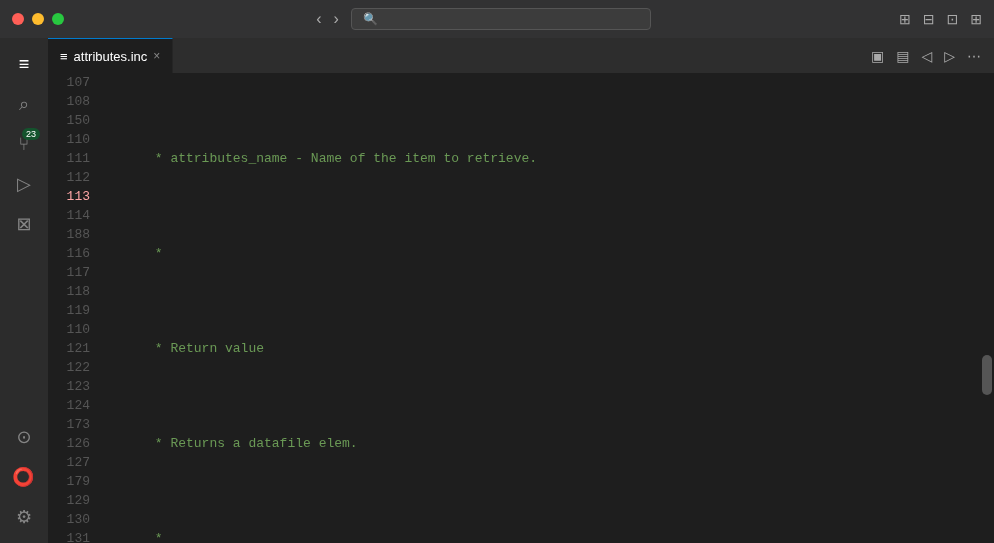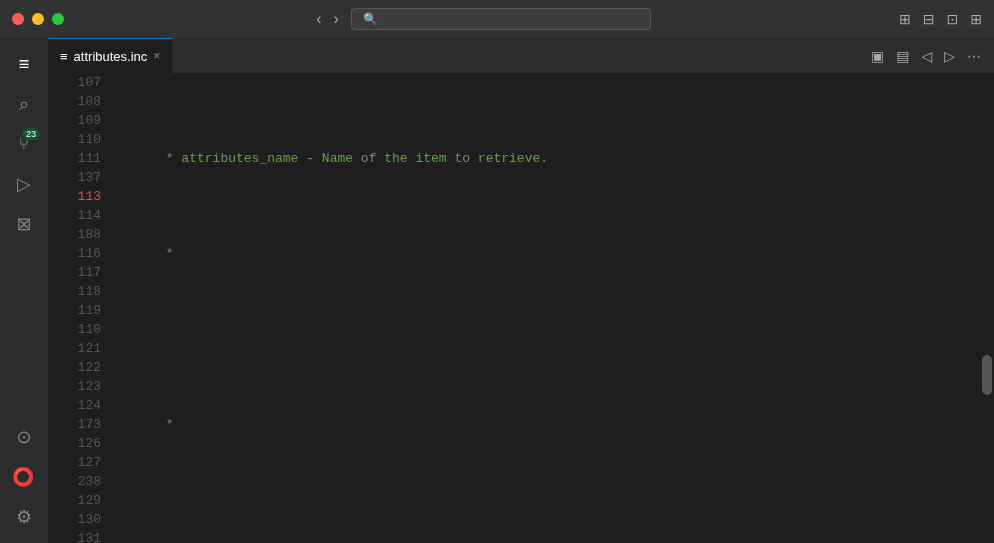--- a/index.html
+++ b/index.html
@@ -180,21 +180,20 @@
       background: #1e1e1e;
       color: #555;
       font-size: 13px;
       font-family: "Menlo", "Monaco", "Courier New", monospace;
       line-height: 19px;
       padding: 0 8px 0 0;
       text-align: right;
       flex-shrink: 0;
       user-select: none;
       padding-top: 0;
-      margin-left: 11px;
     }
     .code-content {
       flex: 1;
       overflow: hidden;
       position: relative;
     }
     .code-lines {
       font-size: 13px;
       font-family: "Menlo", "Monaco", "Courier New", monospace;
       line-height: 19px;
@@ -324,40 +323,40 @@
         <button class="tab-action-btn">◁</button>
         <button class="tab-action-btn">▷</button>
         <button class="tab-action-btn">⋯</button>
       </div>
     </div>
 
     <div class="code-editor">
       <div class="line-numbers">
         <div style="line-height:19px">107</div>
         <div style="line-height:19px">108</div>
-        <div style="line-height:19px">109</div>
+        <div style="line-height:19px">150</div>
         <div style="line-height:19px">110</div>
         <div style="line-height:19px">111</div>
-        <div style="line-height:19px">137</div>
-        <div style="line-height:19px; color:#ef4444;">113</div>
+        <div style="line-height:19px">112</div>
+        <div style="line-height:19px; color:#fca5a5;">113</div>
         <div style="line-height:19px">114</div>
         <div style="line-height:19px">188</div>
         <div style="line-height:19px">116</div>
         <div style="line-height:19px">117</div>
         <div style="line-height:19px">118</div>
         <div style="line-height:19px">119</div>
         <div style="line-height:19px">110</div>
         <div style="line-height:19px">121</div>
         <div style="line-height:19px">122</div>
         <div style="line-height:19px">123</div>
         <div style="line-height:19px">124</div>
         <div style="line-height:19px">173</div>
         <div style="line-height:19px">126</div>
         <div style="line-height:19px">127</div>
-        <div style="line-height:19px">238</div>
+        <div style="line-height:19px">179</div>
         <div style="line-height:19px">129</div>
         <div style="line-height:19px">130</div>
         <div style="line-height:19px">131</div>
 
       </div>
 
       <div class="code-content">
         <div class="code-lines">
 
           
@@ -366,22 +365,30 @@
             <div class="line-content"><span class="comment"> * attributes_name - Name of the item to retrieve.</span></div>
           </div>
 
           
           <div class="line">
             <div class="line-indicator"></div>
             <div class="line-content"><span class="comment"> *</span></div>
           </div>
 
           
-
-          
+          <div class="line">
+            <div class="line-indicator"></div>
+            <div class="line-content"><span class="comment"> * Return value</span></div>
+          </div>
+
+          
+          <div class="line">
+            <div class="line-indicator"></div>
+            <div class="line-content"><span class="comment"> * Returns a datafile elem.</span></div>
+          </div>
 
           
           <div class="line">
             <div class="line-indicator"></div>
             <div class="line-content"><span class="comment"> *</span></div>
           </div>
 
           
           
 

